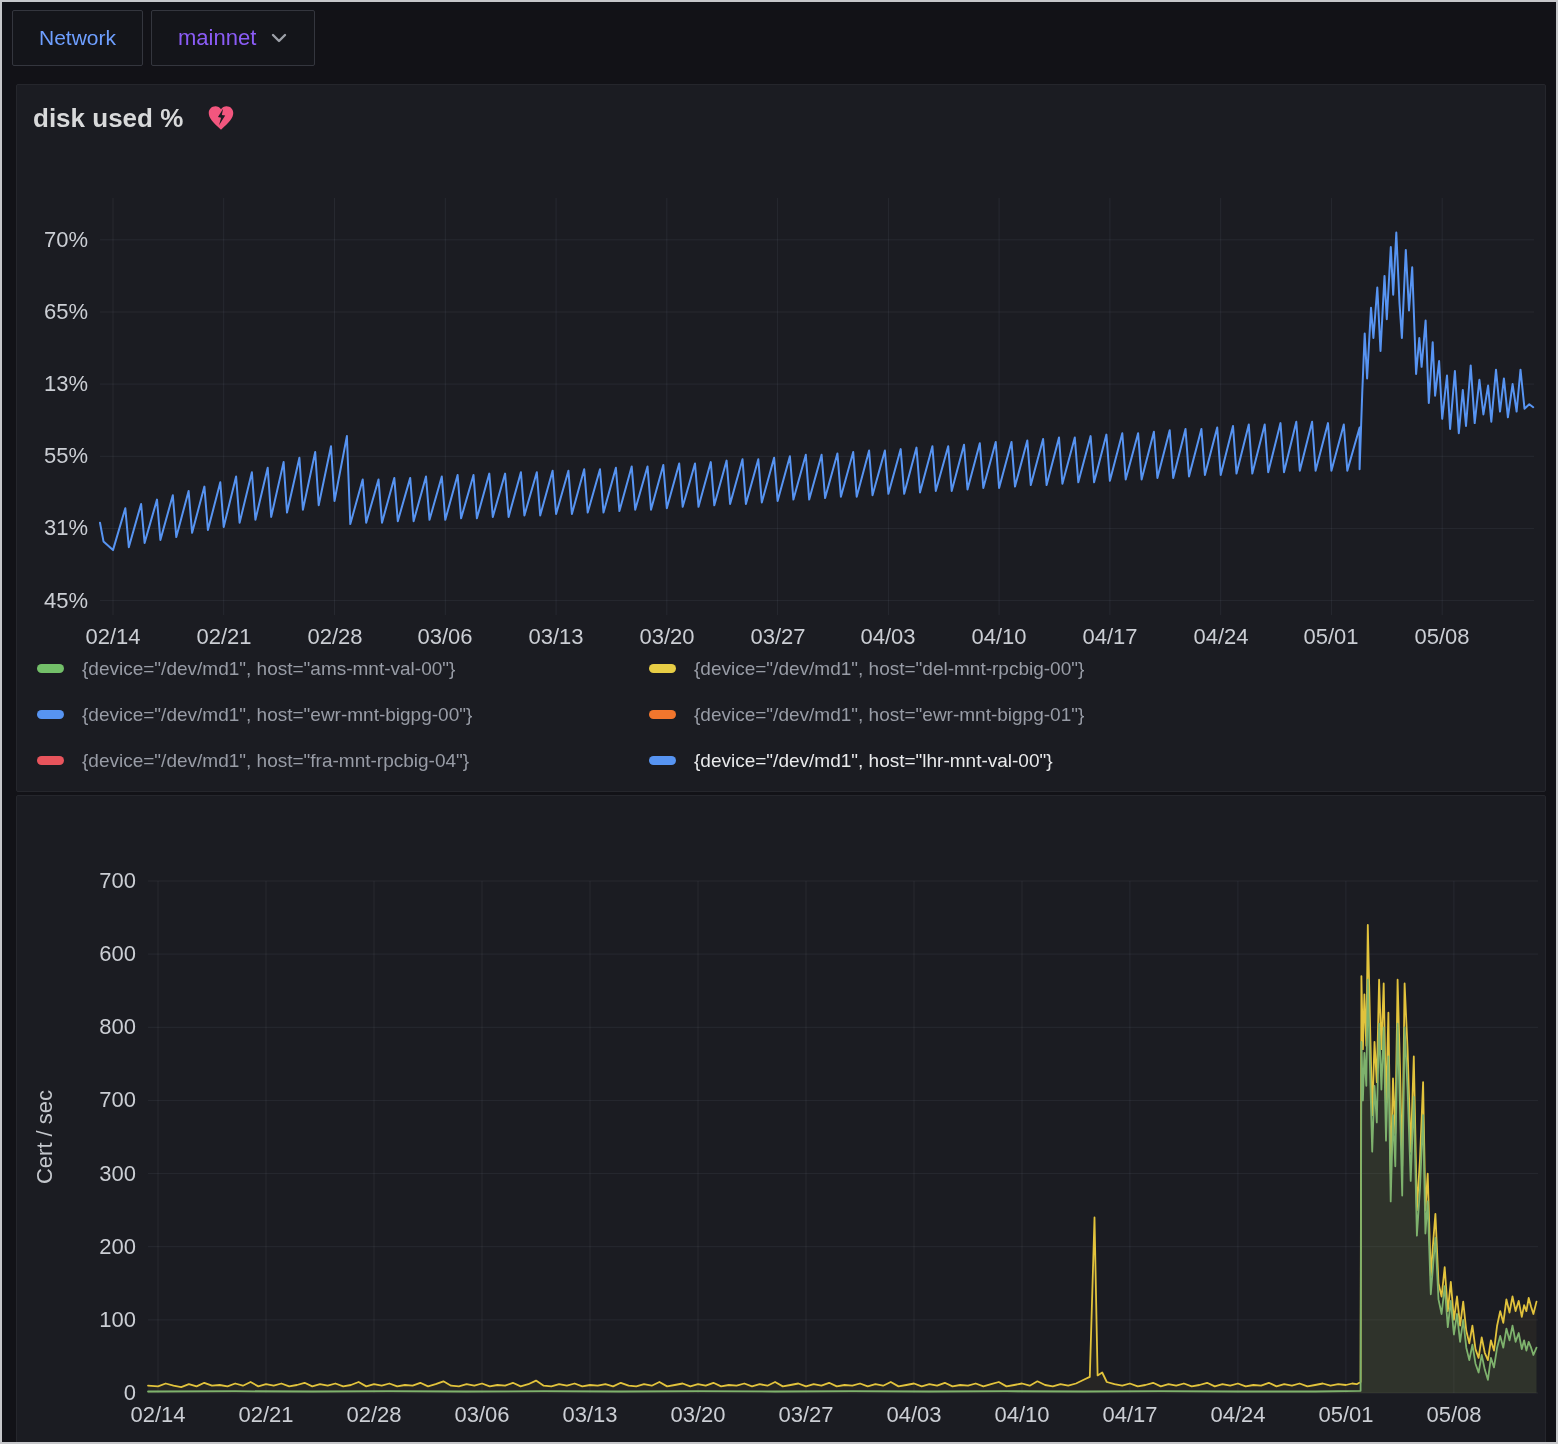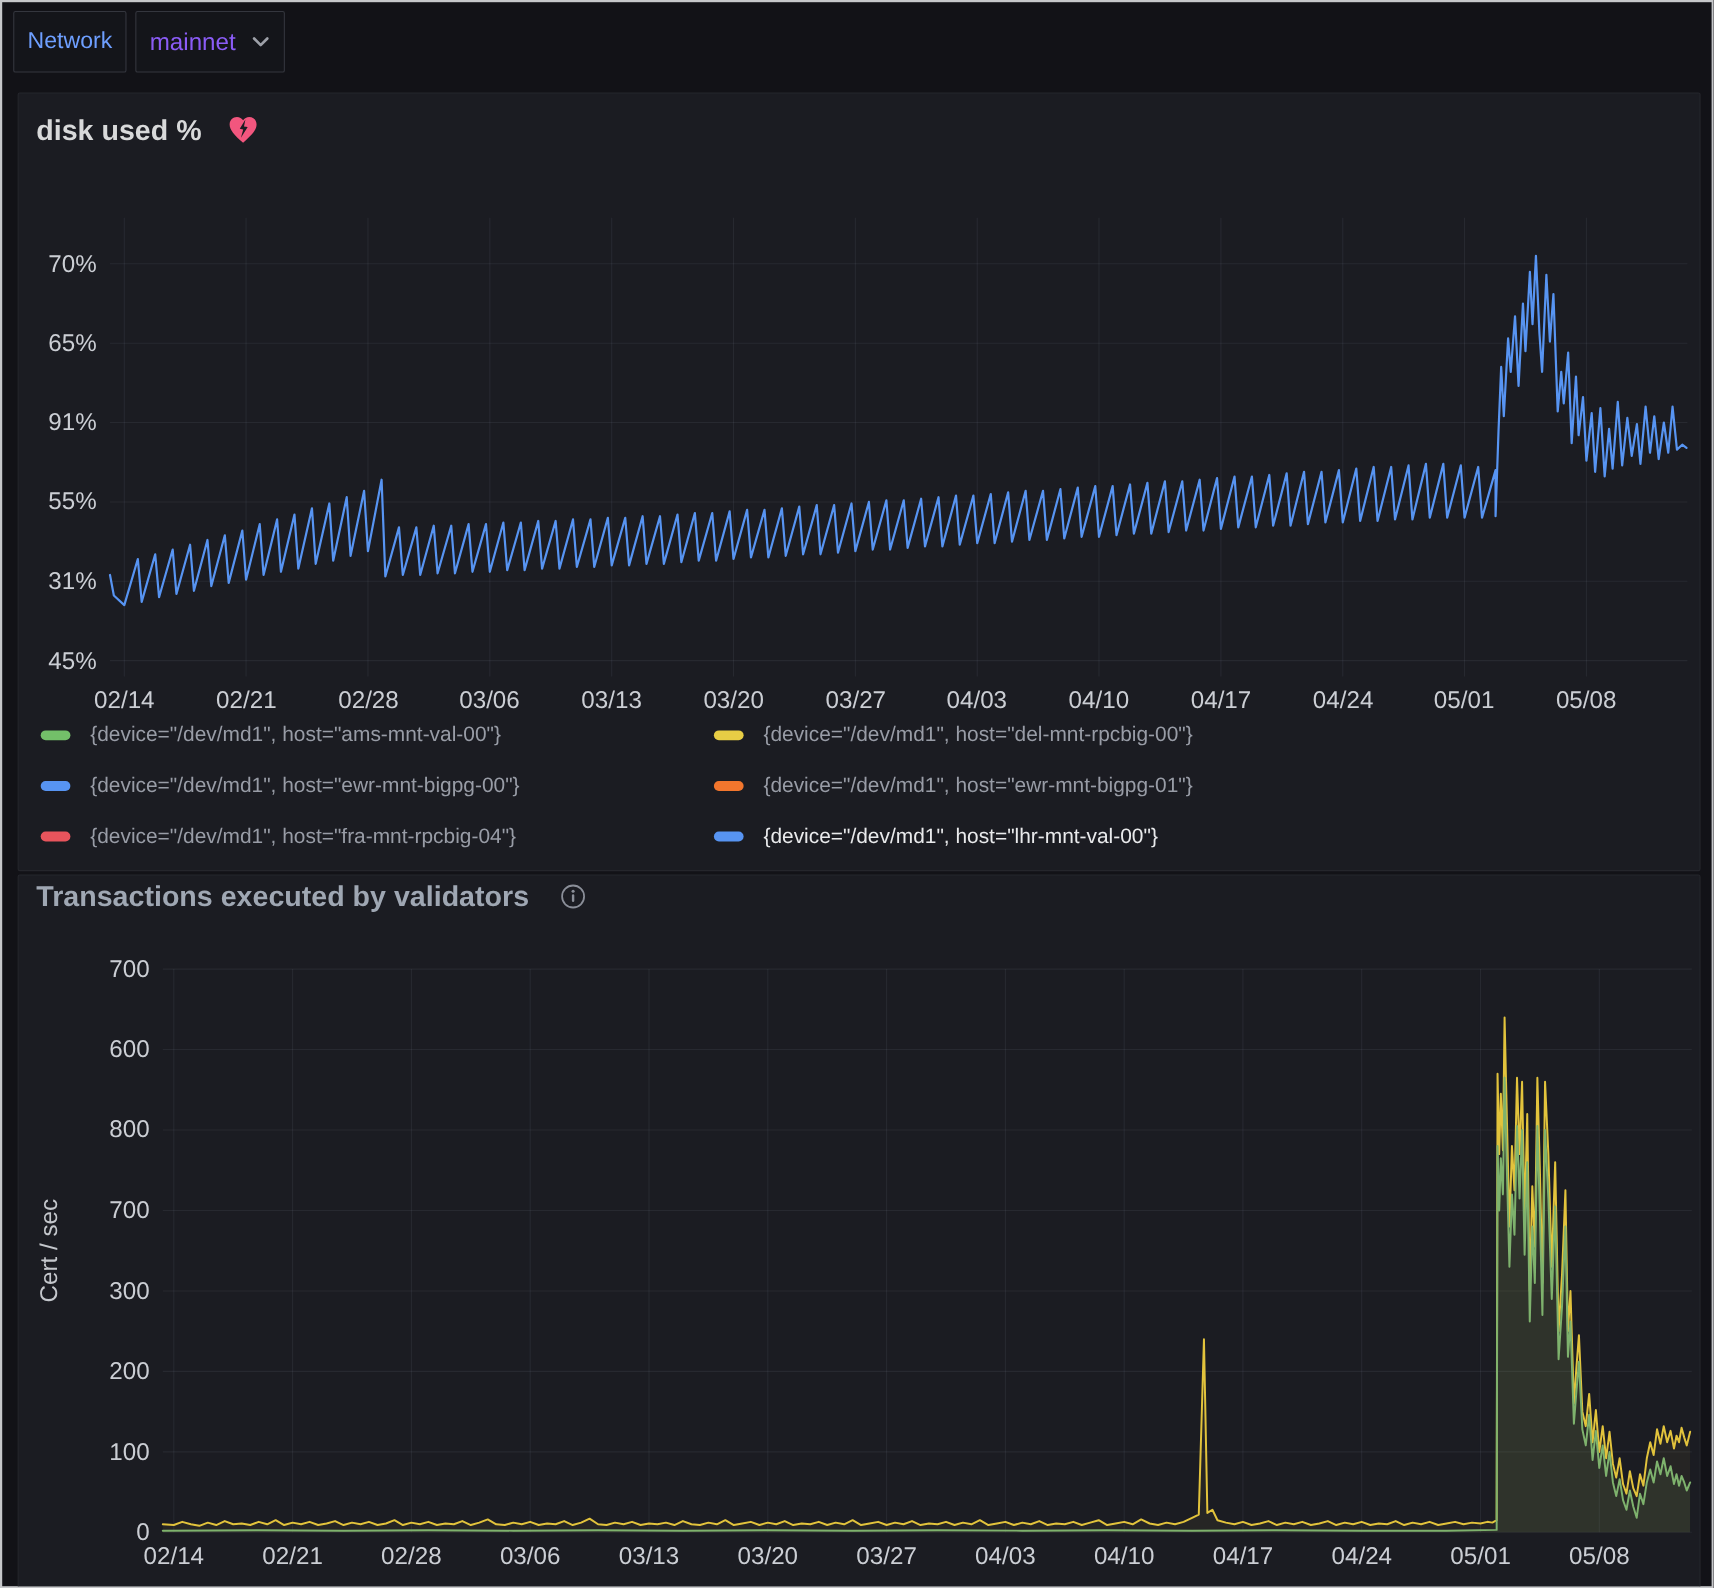--- a/index.html
+++ b/index.html
@@ -6,21 +6,21 @@
   *{box-sizing:border-box;}
   .screen{
     position:relative;width:1558px;height:1444px;overflow:hidden;
     background:#121217;border:2px solid #c6c7ca;
     font-family:"Liberation Sans","DejaVu Sans",sans-serif;
     -webkit-font-smoothing:antialiased;
   }
   
   .topbar{position:absolute;left:10px;top:8px;display:flex;gap:8px;}
   .var-box{
-    height:56px;display:flex;align-items:center;padding:0 12px;
+    height:56px;display:flex;align-items:center;padding:0 26px;
     background:#14151a;border:1px solid #34363e;border-radius:2px;
   }
   .var-box.value{gap:14px;}
   .var-label-text{font-size:21px;font-weight:500;color:#6e9fff;}
   .var-value-text{font-size:22px;font-weight:500;color:#8b5cf6;}
   
   .panel{
     position:absolute;left:14px;width:1530px;background:#1b1c22;
     border:1px solid #25262c;border-radius:2px;
   }
@@ -123,21 +123,21 @@
         <span class="xtick" style="left:633px;top:426px">03/27</span>
         <span class="xtick" style="left:743px;top:426px">04/03</span>
         <span class="xtick" style="left:854px;top:426px">04/10</span>
         <span class="xtick" style="left:965px;top:426px">04/17</span>
         <span class="xtick" style="left:1076px;top:426px">04/24</span>
         <span class="xtick" style="left:1186px;top:426px">05/01</span>
         <span class="xtick" style="left:1297px;top:426px">05/08</span>
         <span class="ytick" style="top:390px">45%</span>
         <span class="ytick" style="top:317px">31%</span>
         <span class="ytick" style="top:245px">55%</span>
-        <span class="ytick" style="top:173px">91%</span>
+        <span class="ytick" style="top:173px">13%</span>
         <span class="ytick" style="top:101px">65%</span>
         <span class="ytick" style="top:29px">70%</span>
       </div>
     <div class="legend" id="legend-disk">
         <div class="legend-item">
           <span class="dash" style="background:#73bf69"></span>
           <span class="legend-label">{device="/dev/md1", host="ams-mnt-val-00"}</span>
         </div>
         <div class="legend-item">
           <span class="dash" style="background:#e7cd45"></span>
@@ -156,30 +156,20 @@
           <span class="legend-label">{device="/dev/md1", host="fra-mnt-rpcbig-04"}</span>
         </div>
         <div class="legend-item hl">
           <span class="dash" style="background:#5794f2"></span>
           <span class="legend-label">{device="/dev/md1", host="lhr-mnt-val-00"}</span>
         </div>
       </div>
   </section>
 
   <section class="panel" id="panel-tx">
-    <div class="panel-header">
-      <h2 class="panel-title">Transactions executed by validators</h2>
-      <span class="icon">
-        <svg width="24" height="24" viewBox="0 0 24 24">
-          <circle cx="12" cy="12" r="10" fill="none" stroke="#8a8e98" stroke-width="1.6"></circle>
-          <circle cx="12" cy="7.2" r="1.4" fill="#8a8e98"></circle>
-          <rect x="10.9" y="10" width="2.2" height="7" rx="1.1" fill="#8a8e98"></rect>
-        </svg>
-      </span>
-    </div>
     <span class="y-axis-label">Cert / sec</span>
     <div class="plot" id="plot-tx">
         <svg width="1390" height="512" viewBox="0 0 1390 512">
           <g class="grid">
             <line x1="10.0" y1="0" x2="10.0" y2="512"></line>
             <line x1="118.0" y1="0" x2="118.0" y2="512"></line>
             <line x1="226.0" y1="0" x2="226.0" y2="512"></line>
             <line x1="334.0" y1="0" x2="334.0" y2="512"></line>
             <line x1="442.0" y1="0" x2="442.0" y2="512"></line>
             <line x1="550.0" y1="0" x2="550.0" y2="512"></line>

